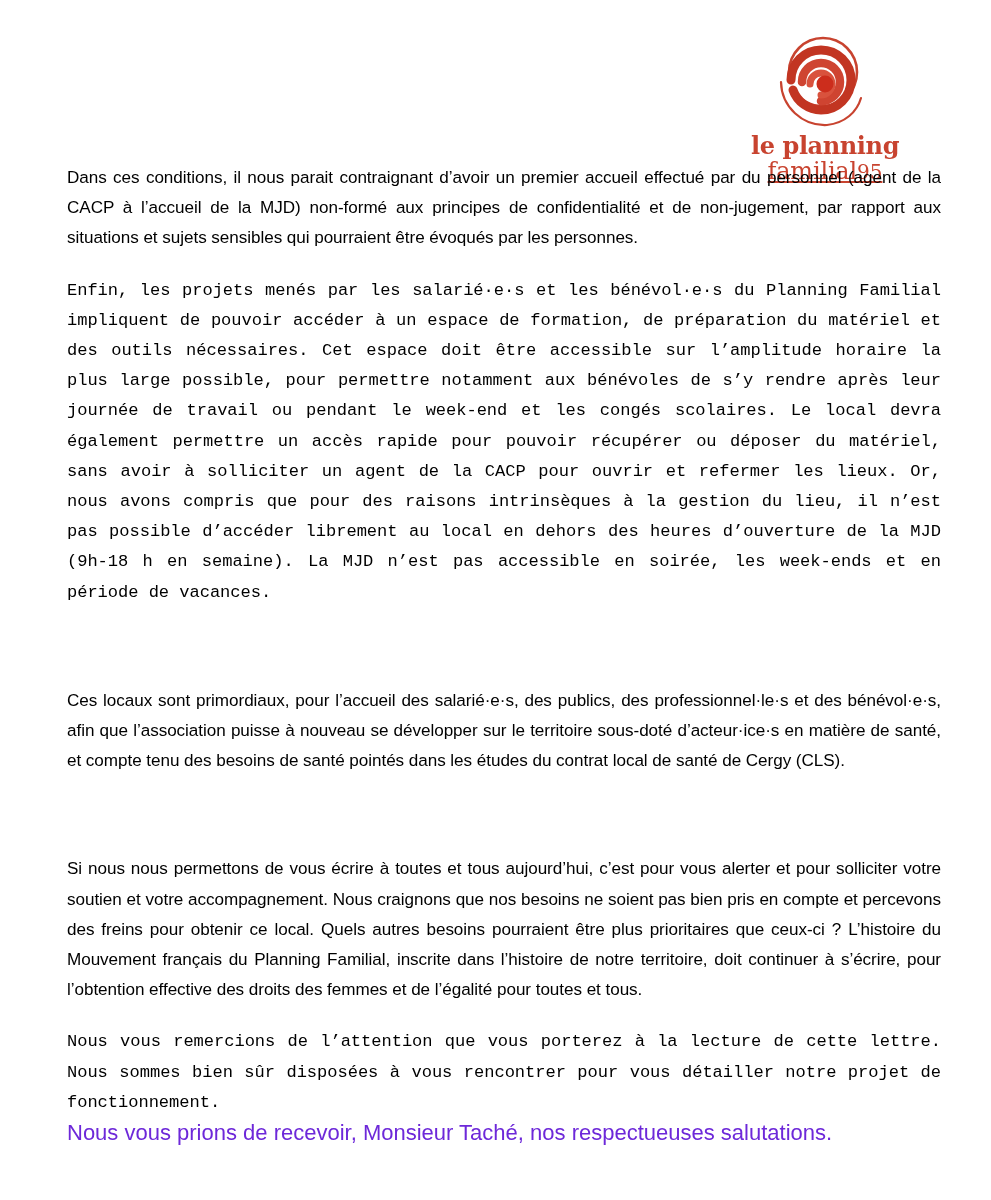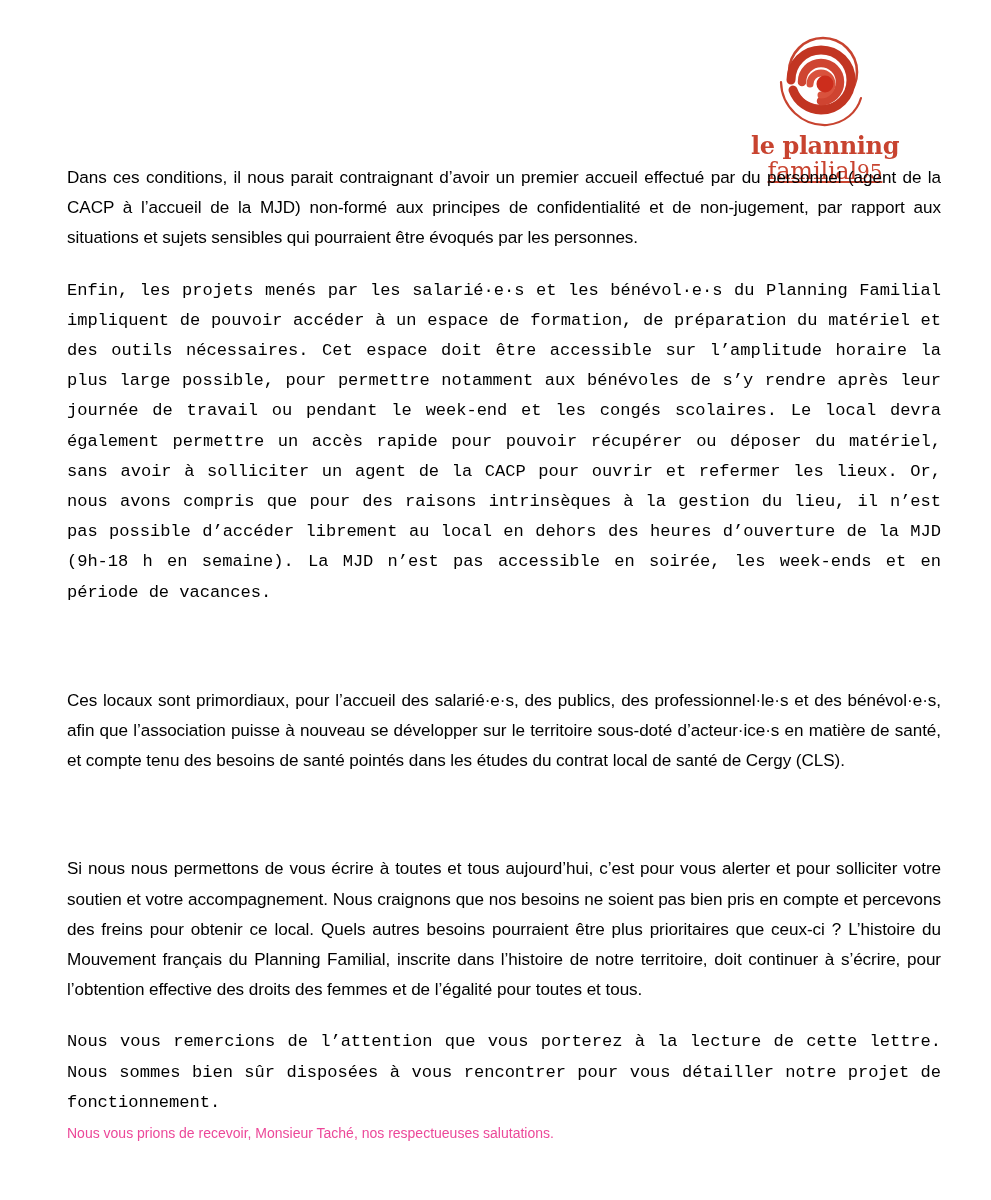--- a/index.html
+++ b/index.html
@@ -83,23 +83,23 @@
     color: #000000;
     letter-spacing: -0.05px;
   }
   p.para.gap-small { margin-top: 22px; font-family: Liberation Mono, monospace; }
   p.para.gap-large { margin-top: 78px; }
   p.para.gap-tiny  { margin-top: 0px; }
 
   .closing-line {
     margin: 0;
     text-align: left;
-    font-size: 14px;
+    font-size: 22px;
     line-height: 30.2px;
-    color: #ec4899;
+    color: #6d28d9;
   }
 
   .signature {
     margin-top: 62px;
     font-size: 16.4px;
     line-height: 24px;
     color: #8b5cf6;
     font-family: "DejaVu Sans", sans-serif;
     letter-spacing: -0.1px;
     text-align: right;

